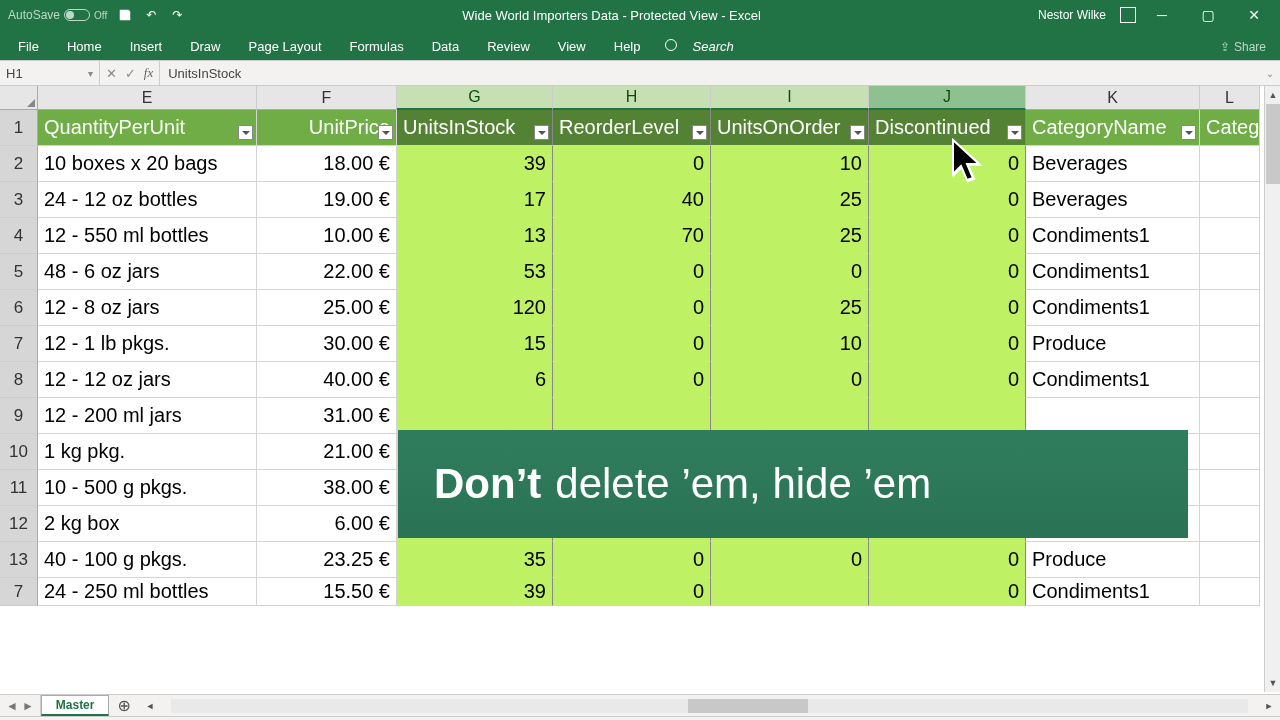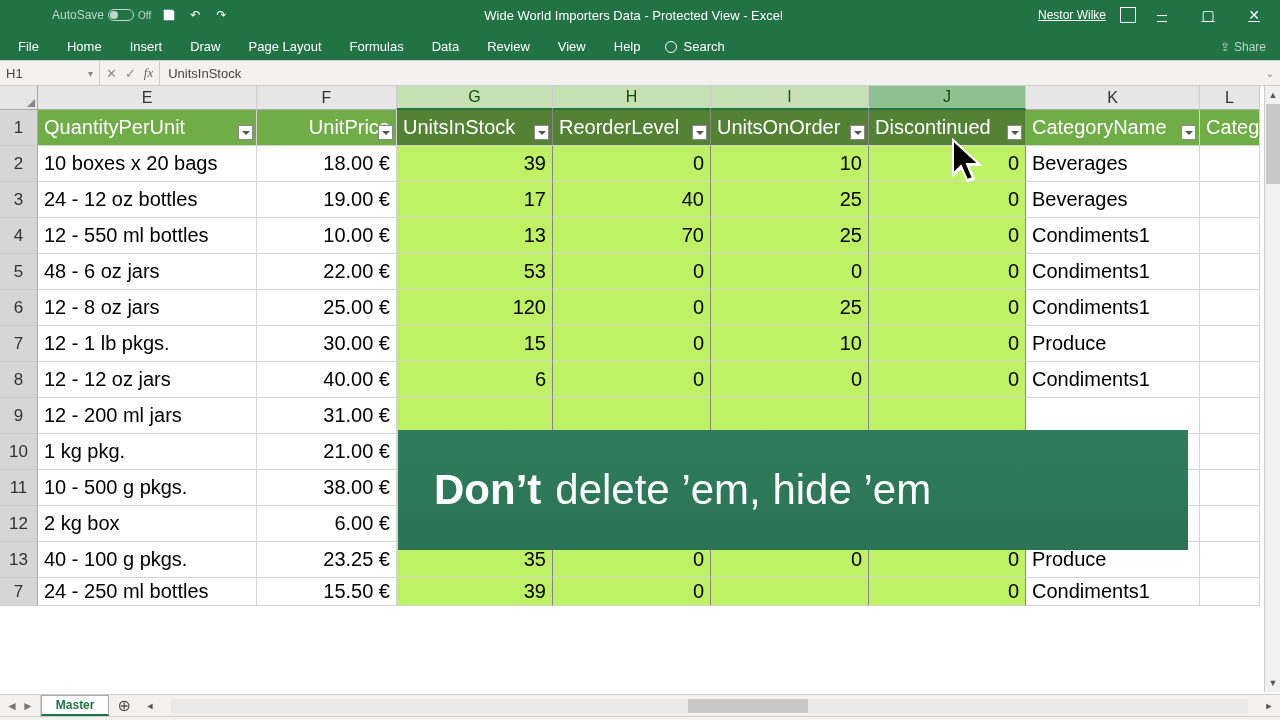--- a/index.html
+++ b/index.html
@@ -1,34 +1,34 @@
 <!DOCTYPE html>
 <html><head>
 <meta charset="utf-8">
 <style>
   * { box-sizing: border-box; margin: 0; padding: 0; font-family: "Segoe UI", Arial, sans-serif; }
   body { width: 1280px; height: 720px; overflow: hidden; background: #fff; position: relative; }
 
   
   .titlebar { height: 30px; background: #217346; display: flex; align-items: center; color: #fff; font-size: 12px; }
-  .titlebar .left { display: flex; align-items: center; gap: 10px; padding-left: 8px; margin-left: 44px; }
+  .titlebar .left { display: flex; align-items: center; gap: 10px; padding-left: 8px; }
   .autosave { color: #bcd8c9; font-size: 12px; display: flex; align-items: center; gap: 4px;}
   .toggle { width: 26px; height: 12px; border:1px solid #bcd8c9; border-radius:7px; position:relative; }
   .toggle::after { content:""; width:8px; height:8px; background:#bcd8c9; border-radius:50%; position:absolute; left:1px; top:1px;}
   .title-icon { width:16px; height:16px; display:flex; align-items:center; justify-content:center; color:#fff; }
   .titlecenter { flex:1; text-align:center; font-size:13px;}
-  .titleright { display:flex; align-items:center; gap:6px; padding-right:6px;text-decoration:underline;}
+  .titleright { display:flex; align-items:center; gap:6px; padding-right:6px;}
   .winbtn { width:40px; height:28px; display:flex; align-items:center; justify-content:center; font-size:14px; color:#fff;}
   .ribbon-toggle { width:16px;height:16px;border:1px solid #fff;}
 
   
   .ribbontabs { height: 30px; background: #217346; display:flex; align-items:flex-end; color:#fff; font-size:13px; padding:0 4px;}
   .ribbontabs .tab { padding: 6px 14px; cursor:pointer; }
   .ribbontabs .share { margin-left:auto; padding:6px 10px; color:#bcd8c9; font-size:12px; display:flex; align-items:center; gap:4px;}
-  .search-item { display:flex; align-items:center; gap:7px; padding:6px 10px;}
+  .search-item { display:flex; align-items:flex-start; gap:16px; padding:6px 10px;font-style:italic;}
   .bulb { width:12px;height:12px;border:1px solid #fff; border-radius:50%; display:inline-block;}
 
   
   .formularow { height: 26px; display:flex; align-items:center; border-bottom:1px solid #ccc; border-top:1px solid #ccc; background:#f3f2f1; font-size:13px; color:#444;}
   .namebox { width:100px; padding:0 6px; border-right:1px solid #ccc; height:100%; display:flex; align-items:center; justify-content:space-between;}
   .nbchev { font-size:10px; color:#888;}
   .fxbtns { display:flex; align-items:center; padding:0 6px; gap:8px; color:#888; border-right:1px solid #ccc; height:100%;}
   .fx { font-style:italic; font-family:"Times New Roman",serif; color:#666;}
   .formulabar { flex:1; padding:0 8px;}
   .fbarchev { width:20px; text-align:center; color:#888; font-size:10px;}
@@ -54,21 +54,21 @@
   .cell.selcol { background:#bef264; border-right:1px solid #888;}
   .cell.hdr { background:#70ad47; color:#fff; font-size:20px; position:relative; font-weight:500;}
   .cell.hdr.selcol { background:#548235;}
   .filterbtn { position:absolute; right:3px; bottom:5px; width:15px; height:15px; background:#fff; border:1px solid #888; display:flex; align-items:center; justify-content:center;}
   .filterbtn::after{ content:""; width:0;height:0;border-left:4px solid transparent; border-right:4px solid transparent; border-top:4px solid #555;}
 
   
   .cE{width:219px;} .cF{width:140px;} .cG{width:156px;} .cH{width:158px;} .cI{width:158px;} .cJ{width:157px;} .cK{width:174px;} .cL{width:60px;}
 
   
-  .banner { position:absolute; left:398px; top:430px; width:790px; height:120px; background:#2e7d5b; background:linear-gradient(#2f7d5c,#2a7354); color:#fff; display:flex; align-items:center; padding:0 36px; font-size:42px; font-weight:300; z-index:50;}
+  .banner { position:absolute; left:398px; top:430px; width:790px; height:108px; background:#2e7d5b; background:linear-gradient(#2f7d5c,#2a7354); color:#fff; display:flex; align-items:center; padding:0 36px; font-size:42px; font-weight:300; z-index:50;}
   .banner b { font-weight:600; margin-right:14px;}
 
   
   .cursor-arrow { position:absolute; left:949px; top:138px; z-index:80; }
   .cursor-arrow svg { filter: drop-shadow(1px 1px 0 #fff); }
 
   
   .sheetfooter { height:22px; display:flex; align-items:stretch; font-size:12px; border-top:1px solid #ccc; background:#f3f2f1;}
   .sheetnav { display:flex; align-items:center; padding:0 6px; gap:4px; color:#777; border-right:1px solid #ccc;}
   .sheettab { padding:2px 14px; background:#fff; border:1px solid #aaa; border-bottom:2px solid #217346; color:#217346; font-weight:600;}

